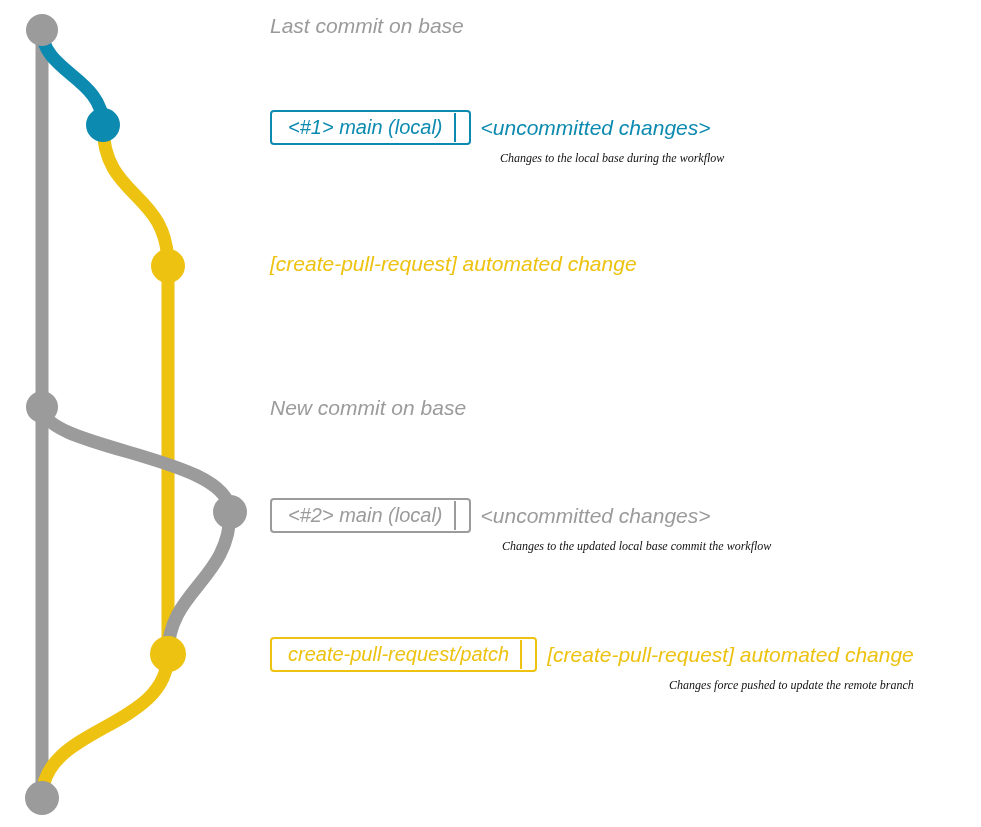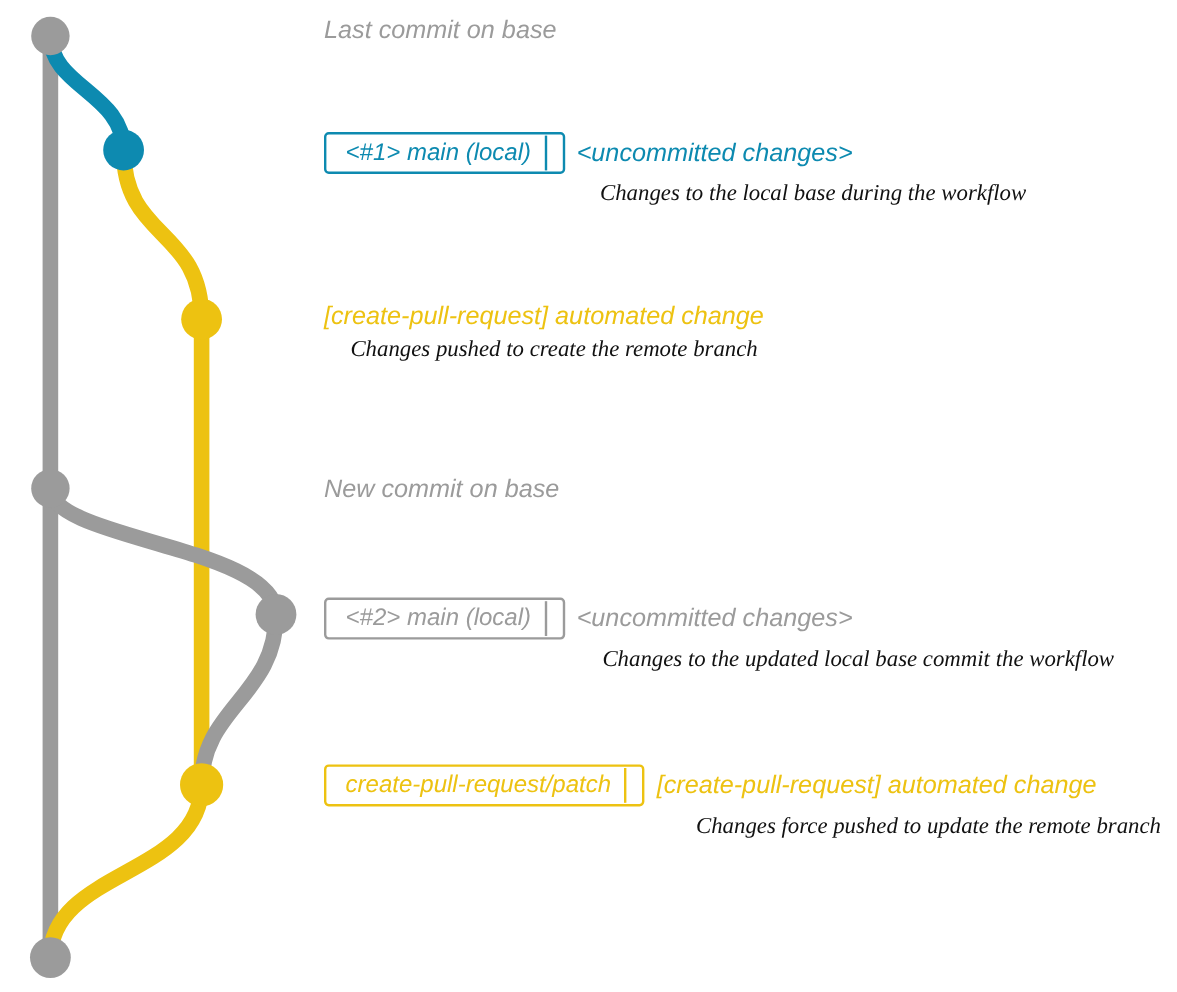--- a/index.html
+++ b/index.html
@@ -76,21 +76,21 @@
     font-family: "Liberation Sans", sans-serif;
     line-height: 1.1;
   }
   .commit-msg.teal { color: #0d8ab0; }
   .commit-msg.yellow { color: #edc211; }
   .commit-msg.gray { color: #9b9b9b; }
   .commit-msg.plain { color: #9b9b9b; }
 
   .note {
     font-family: "Liberation Serif", serif;
-    font-size: 19px;
+    font-size: 12px;
     color: #111111;
     margin-top: 6px;
     white-space: nowrap;
   }
   .note.indent-1 { margin-left: 22px; }
   .note.indent-2 { margin-left: 230px; }
   .note.indent-3 { margin-left: 232px; }
   .note.indent-4 { margin-left: 310px; }
 
   .header-label {
@@ -141,38 +141,37 @@
       <span class="badge teal">&lt;#1&gt; main (local)</span>
       <span class="commit-msg teal">&lt;uncommitted changes&gt;</span>
     </div>
     <div class="note indent-2">Changes to the local base during the workflow</div>
   </div>
 
   <div class="row" style="left:254px; top:252px;">
     <div class="row-line">
       <span class="commit-msg yellow">[create-pull-request] automated change</span>
     </div>
-    <div class="note indent-1">Changes pushed to create the remote branch</div>
   </div>
 
   <div class="row" style="left:254px; top:396px;">
     <div class="row-line">
       <span class="header-label">New commit on base</span>
     </div>
   </div>
 
   <div class="row" style="left:254px; top:498px;">
     <div class="row-line">
       <span class="badge gray">&lt;#2&gt; main (local)</span>
       <span class="commit-msg gray">&lt;uncommitted changes&gt;</span>
     </div>
     <div class="note indent-3">Changes to the updated local base commit the workflow</div>
   </div>
 
-  <div class="row" style="left:254px; top:637px;">
+  <div class="row" style="left:254px; top:637px;align-items:flex-end;">
     <div class="row-line">
       <span class="badge yellow">create-pull-request/patch</span>
       <span class="commit-msg yellow">[create-pull-request] automated change</span>
     </div>
     <div class="note indent-4">Changes force pushed to update the remote branch</div>
   </div>
 
 
 </div>
 

